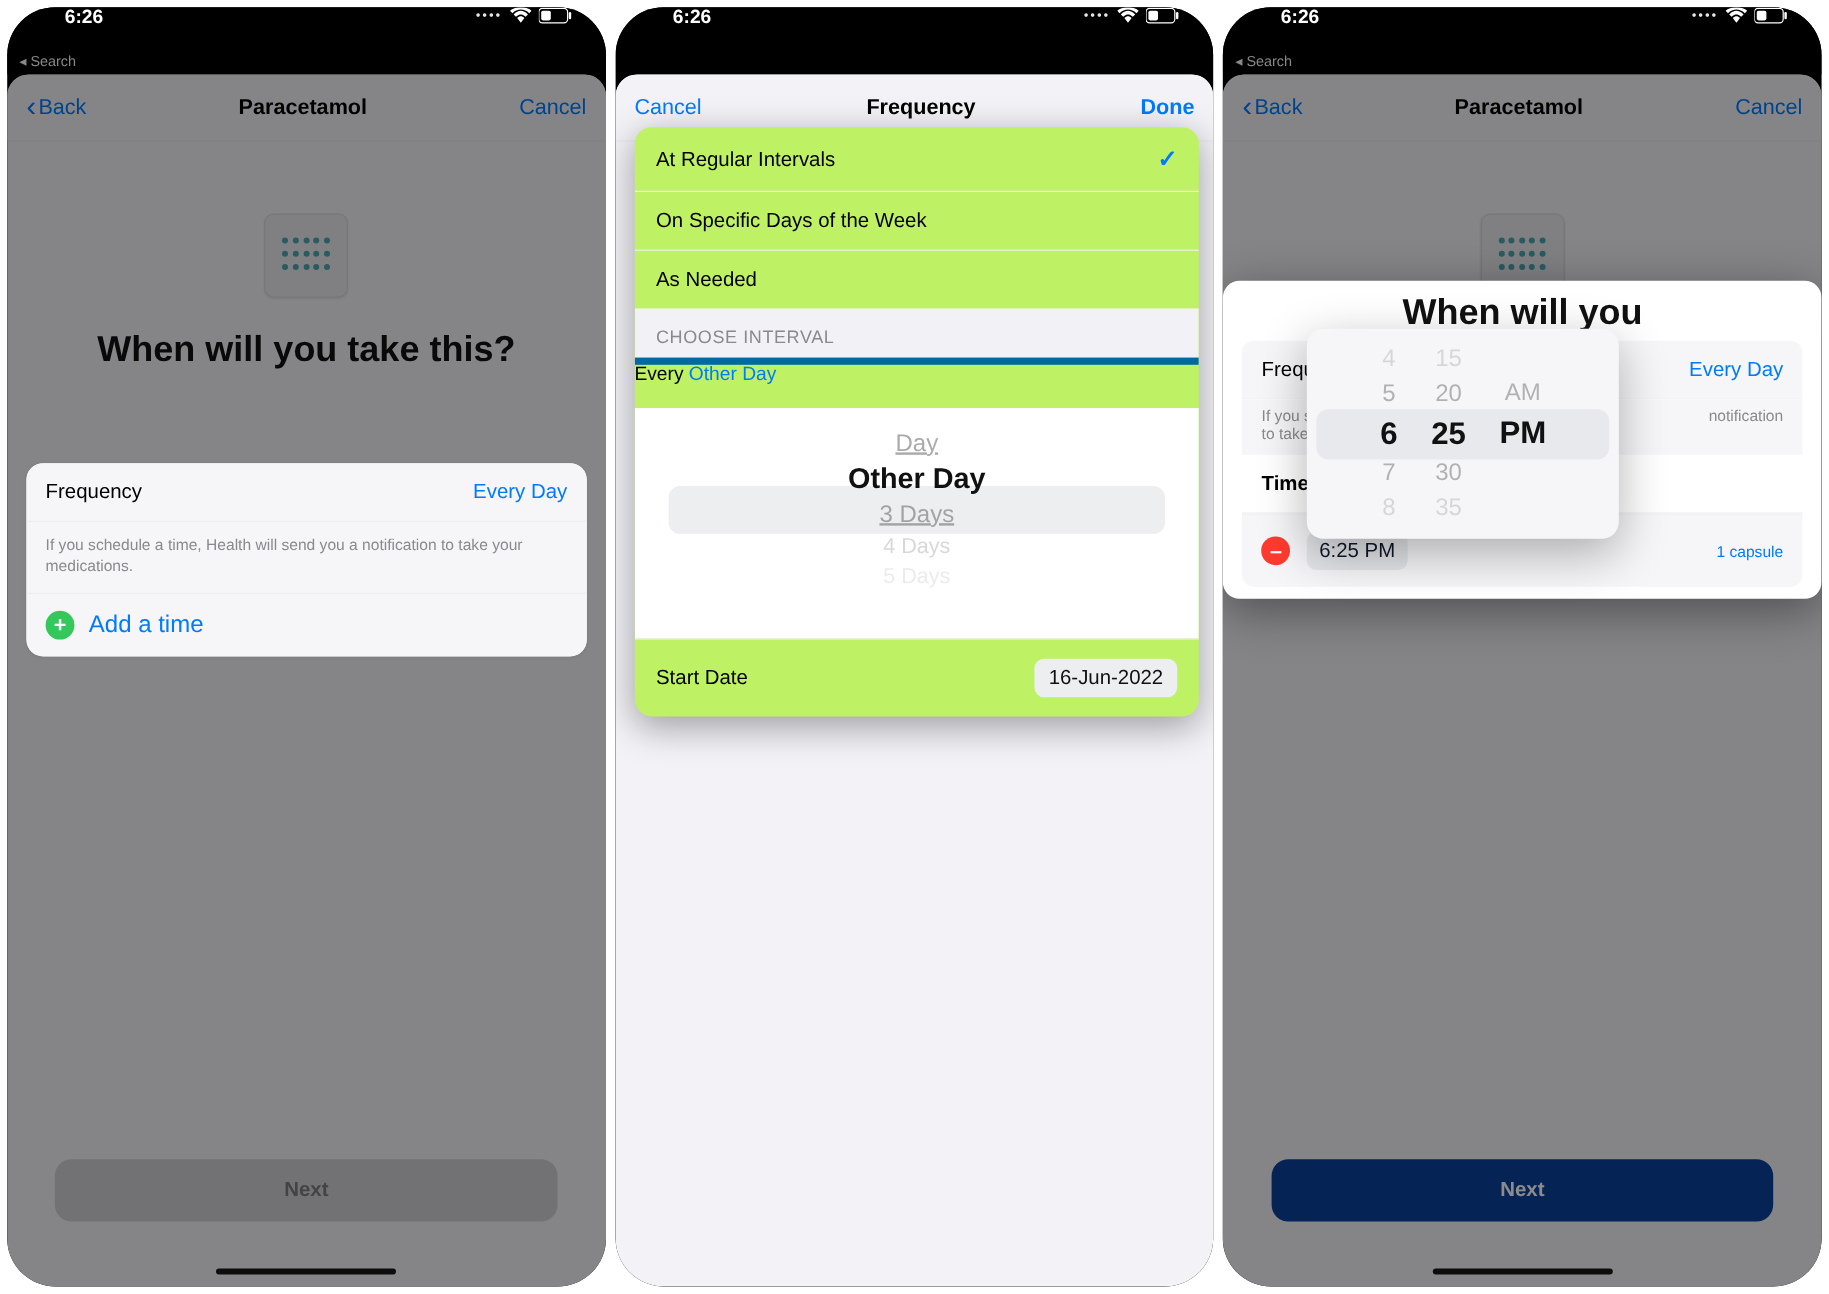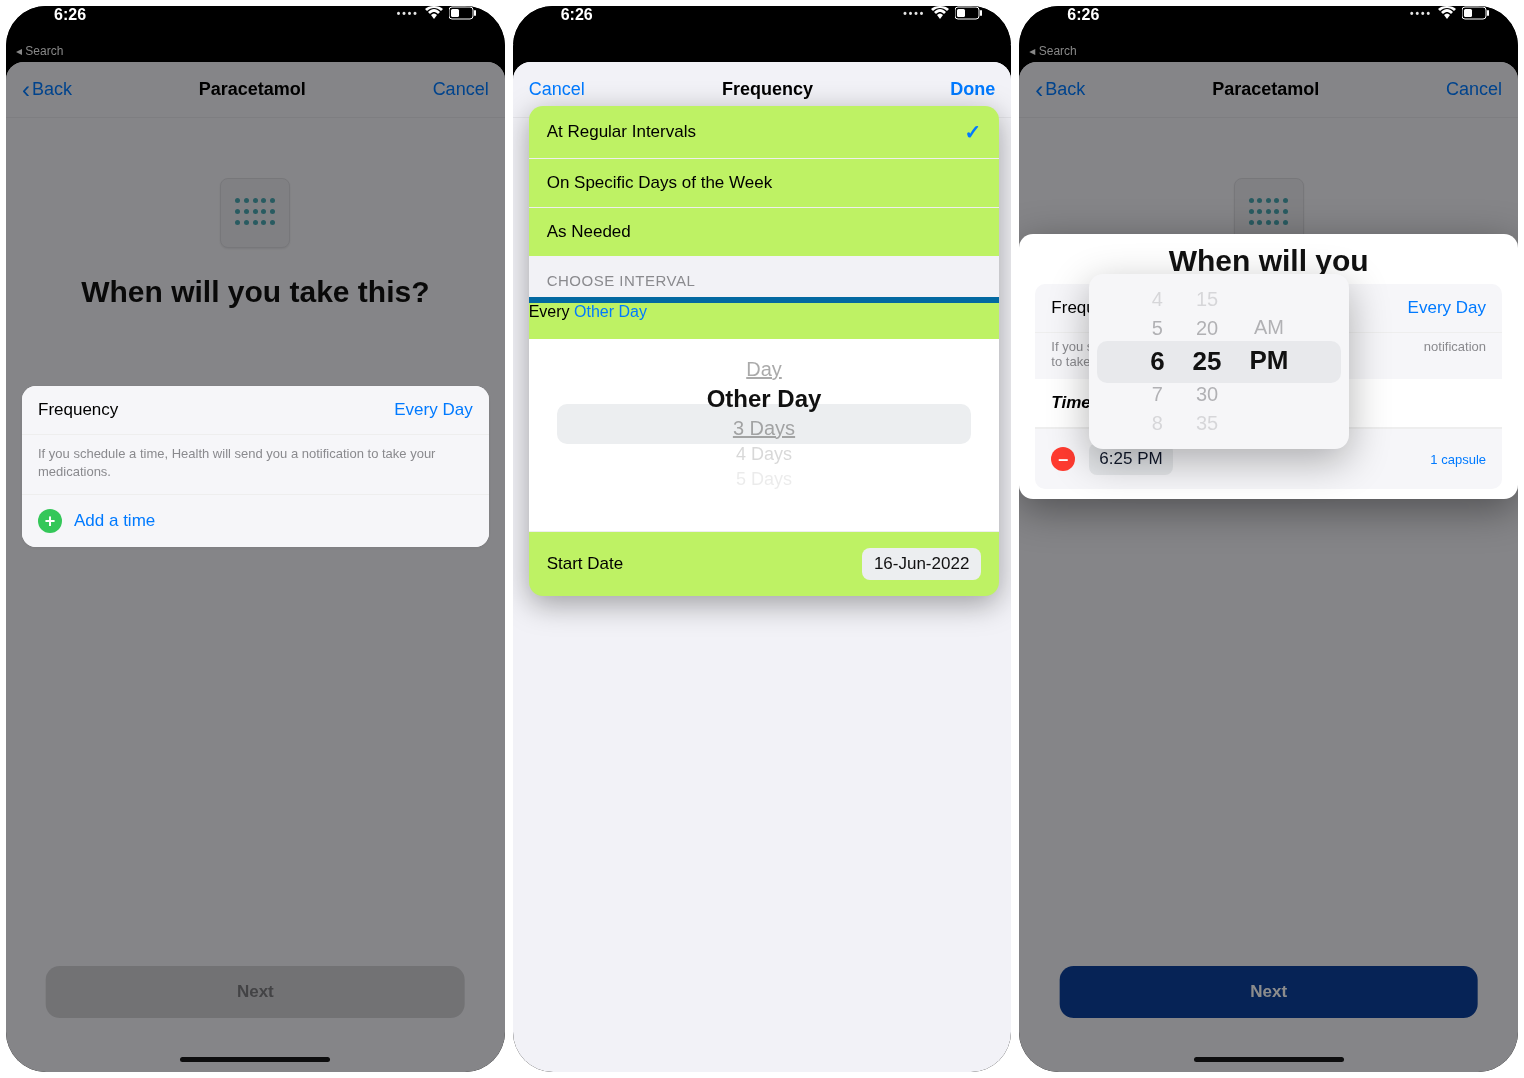--- a/index.html
+++ b/index.html
@@ -91,28 +91,28 @@
     display:flex; align-items:center; justify-content:space-between;
     padding:14px 16px; font-size:17px; border-bottom:1px solid #eee; background:#fff;
   }
   .row:last-child{border-bottom:none;}
   .row.sub { background:#f6f6f9; }
   .row .val { color:#007aff; }
   .hint {
     padding:10px 16px 14px 16px; font-size:13px; color:#8a8a8e; line-height:1.35; background:#f6f6f9;
     border-bottom:1px solid #eee;
   }
-  .row.bold .lab { font-weight:700;font-style:italic; }
+  .row.bold .lab { font-weight:700; }
   .add-row {
     display:flex; align-items:center; gap:12px; padding:14px 16px; background:#f6f6f9;
   }
   .plus-circle{
     width:24px;height:24px;border-radius:50%;background:#34c759;display:flex;align-items:center;justify-content:center;color:#fff;font-weight:700;font-size:18px;line-height:1;
   }
-  .add-row .txt{ color:#007aff; font-size:17px; }
+  .add-row .txt{ color:#007aff; font-size:20px; }
   .next-btn-disabled{
     position:absolute; bottom:54px; left:50%; transform:translateX(-50%);
     width:calc(100% - 80px); height:52px; border-radius:14px;
     background:#cfcfd3; color:#7a7a7e; font-size:17px; font-weight:600;
     display:flex;align-items:center;justify-content:center;
   }
   .next-btn-enabled{
     position:absolute; bottom:54px; left:50%; transform:translateX(-50%);
     width:calc(100% - 80px); height:52px; border-radius:14px;
     background:#0a3f9c; color:#fff; font-size:17px; font-weight:600;

